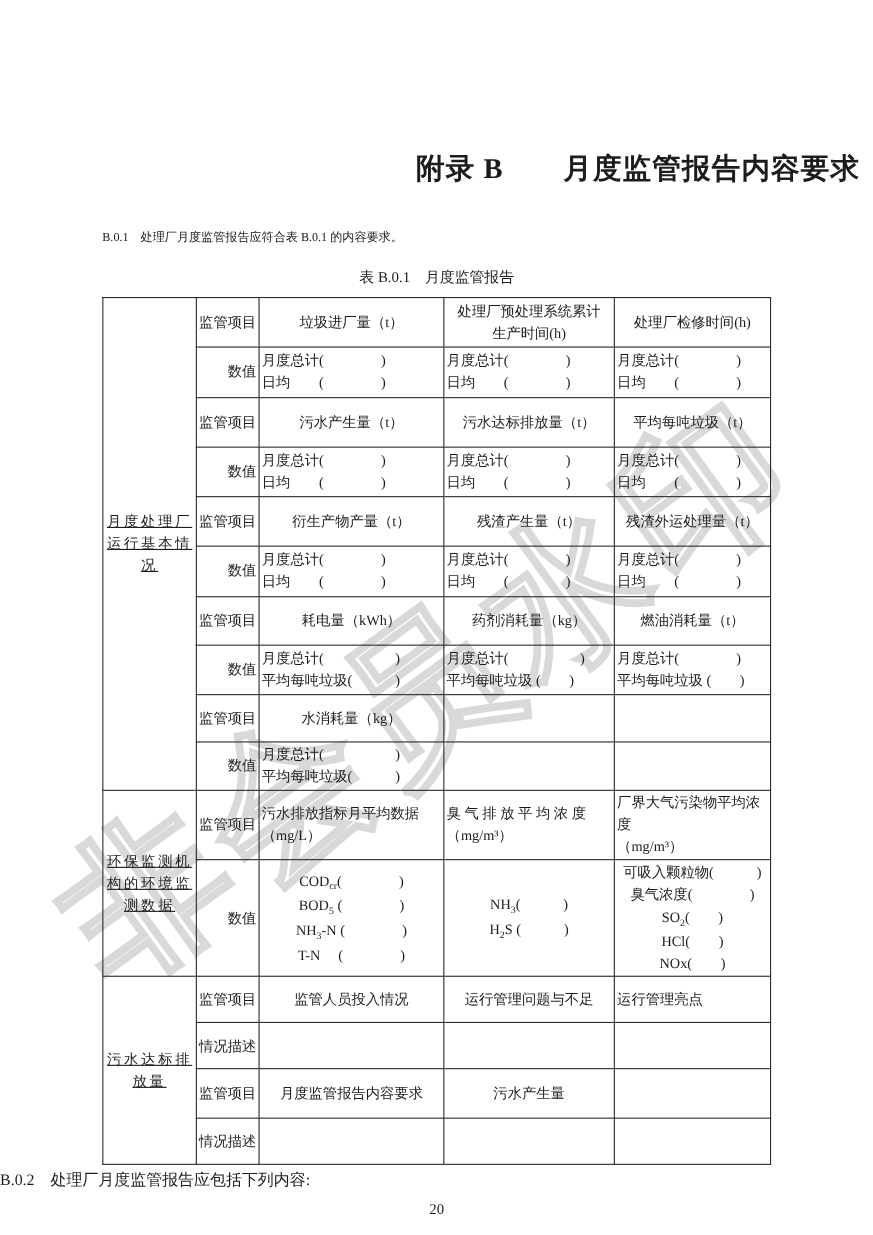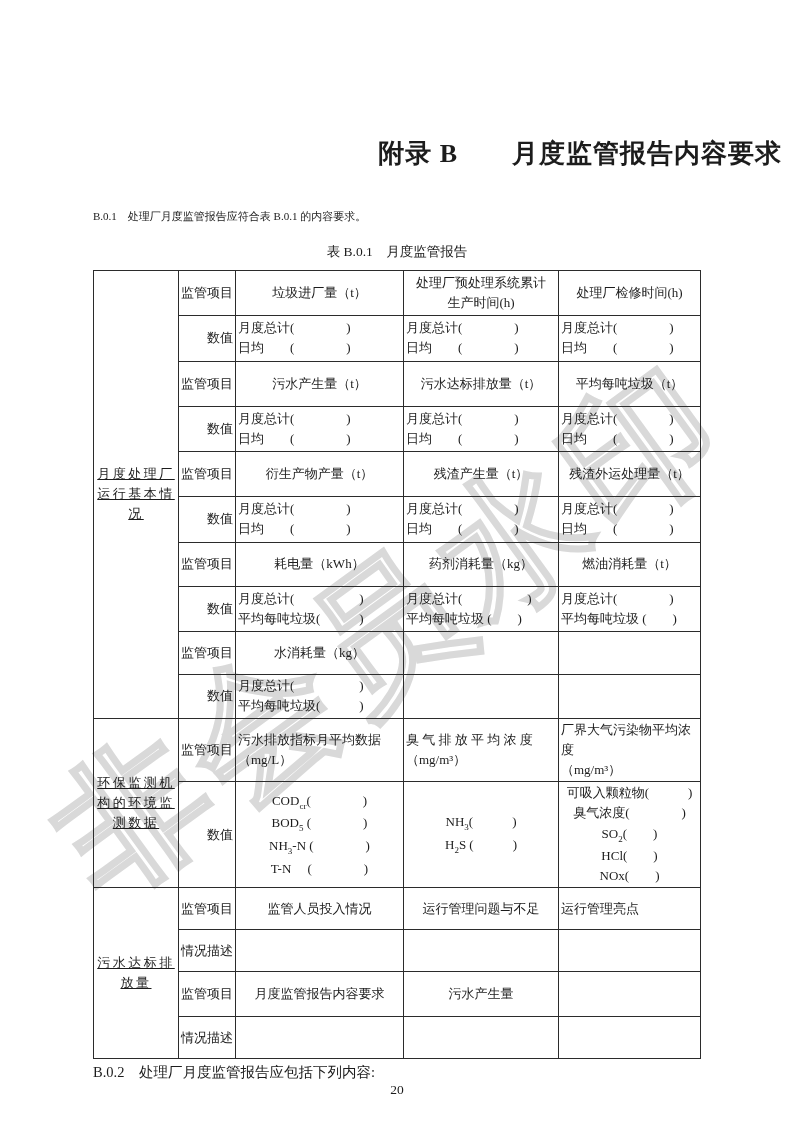--- a/index.html
+++ b/index.html
@@ -102,24 +102,24 @@
     line-height:1.7;
   }
   td.chem{
     text-align:center;
     line-height:1.55;
     padding:3px 2px;
   }
   td.chem sub{font-size:9px;text-align:center;}
   .para-after{
     margin:4px 0 0 0;
-    padding-left:93px;
     font-size:14.5px;
   }
   .pageno{
+    margin-top:10px;
     text-align:center;
     font-size:13.5px;
   }
 </style>
 </head>
 <body>
 
 <div class="page">
 
   <div class="watermark">非会员水印</div>

